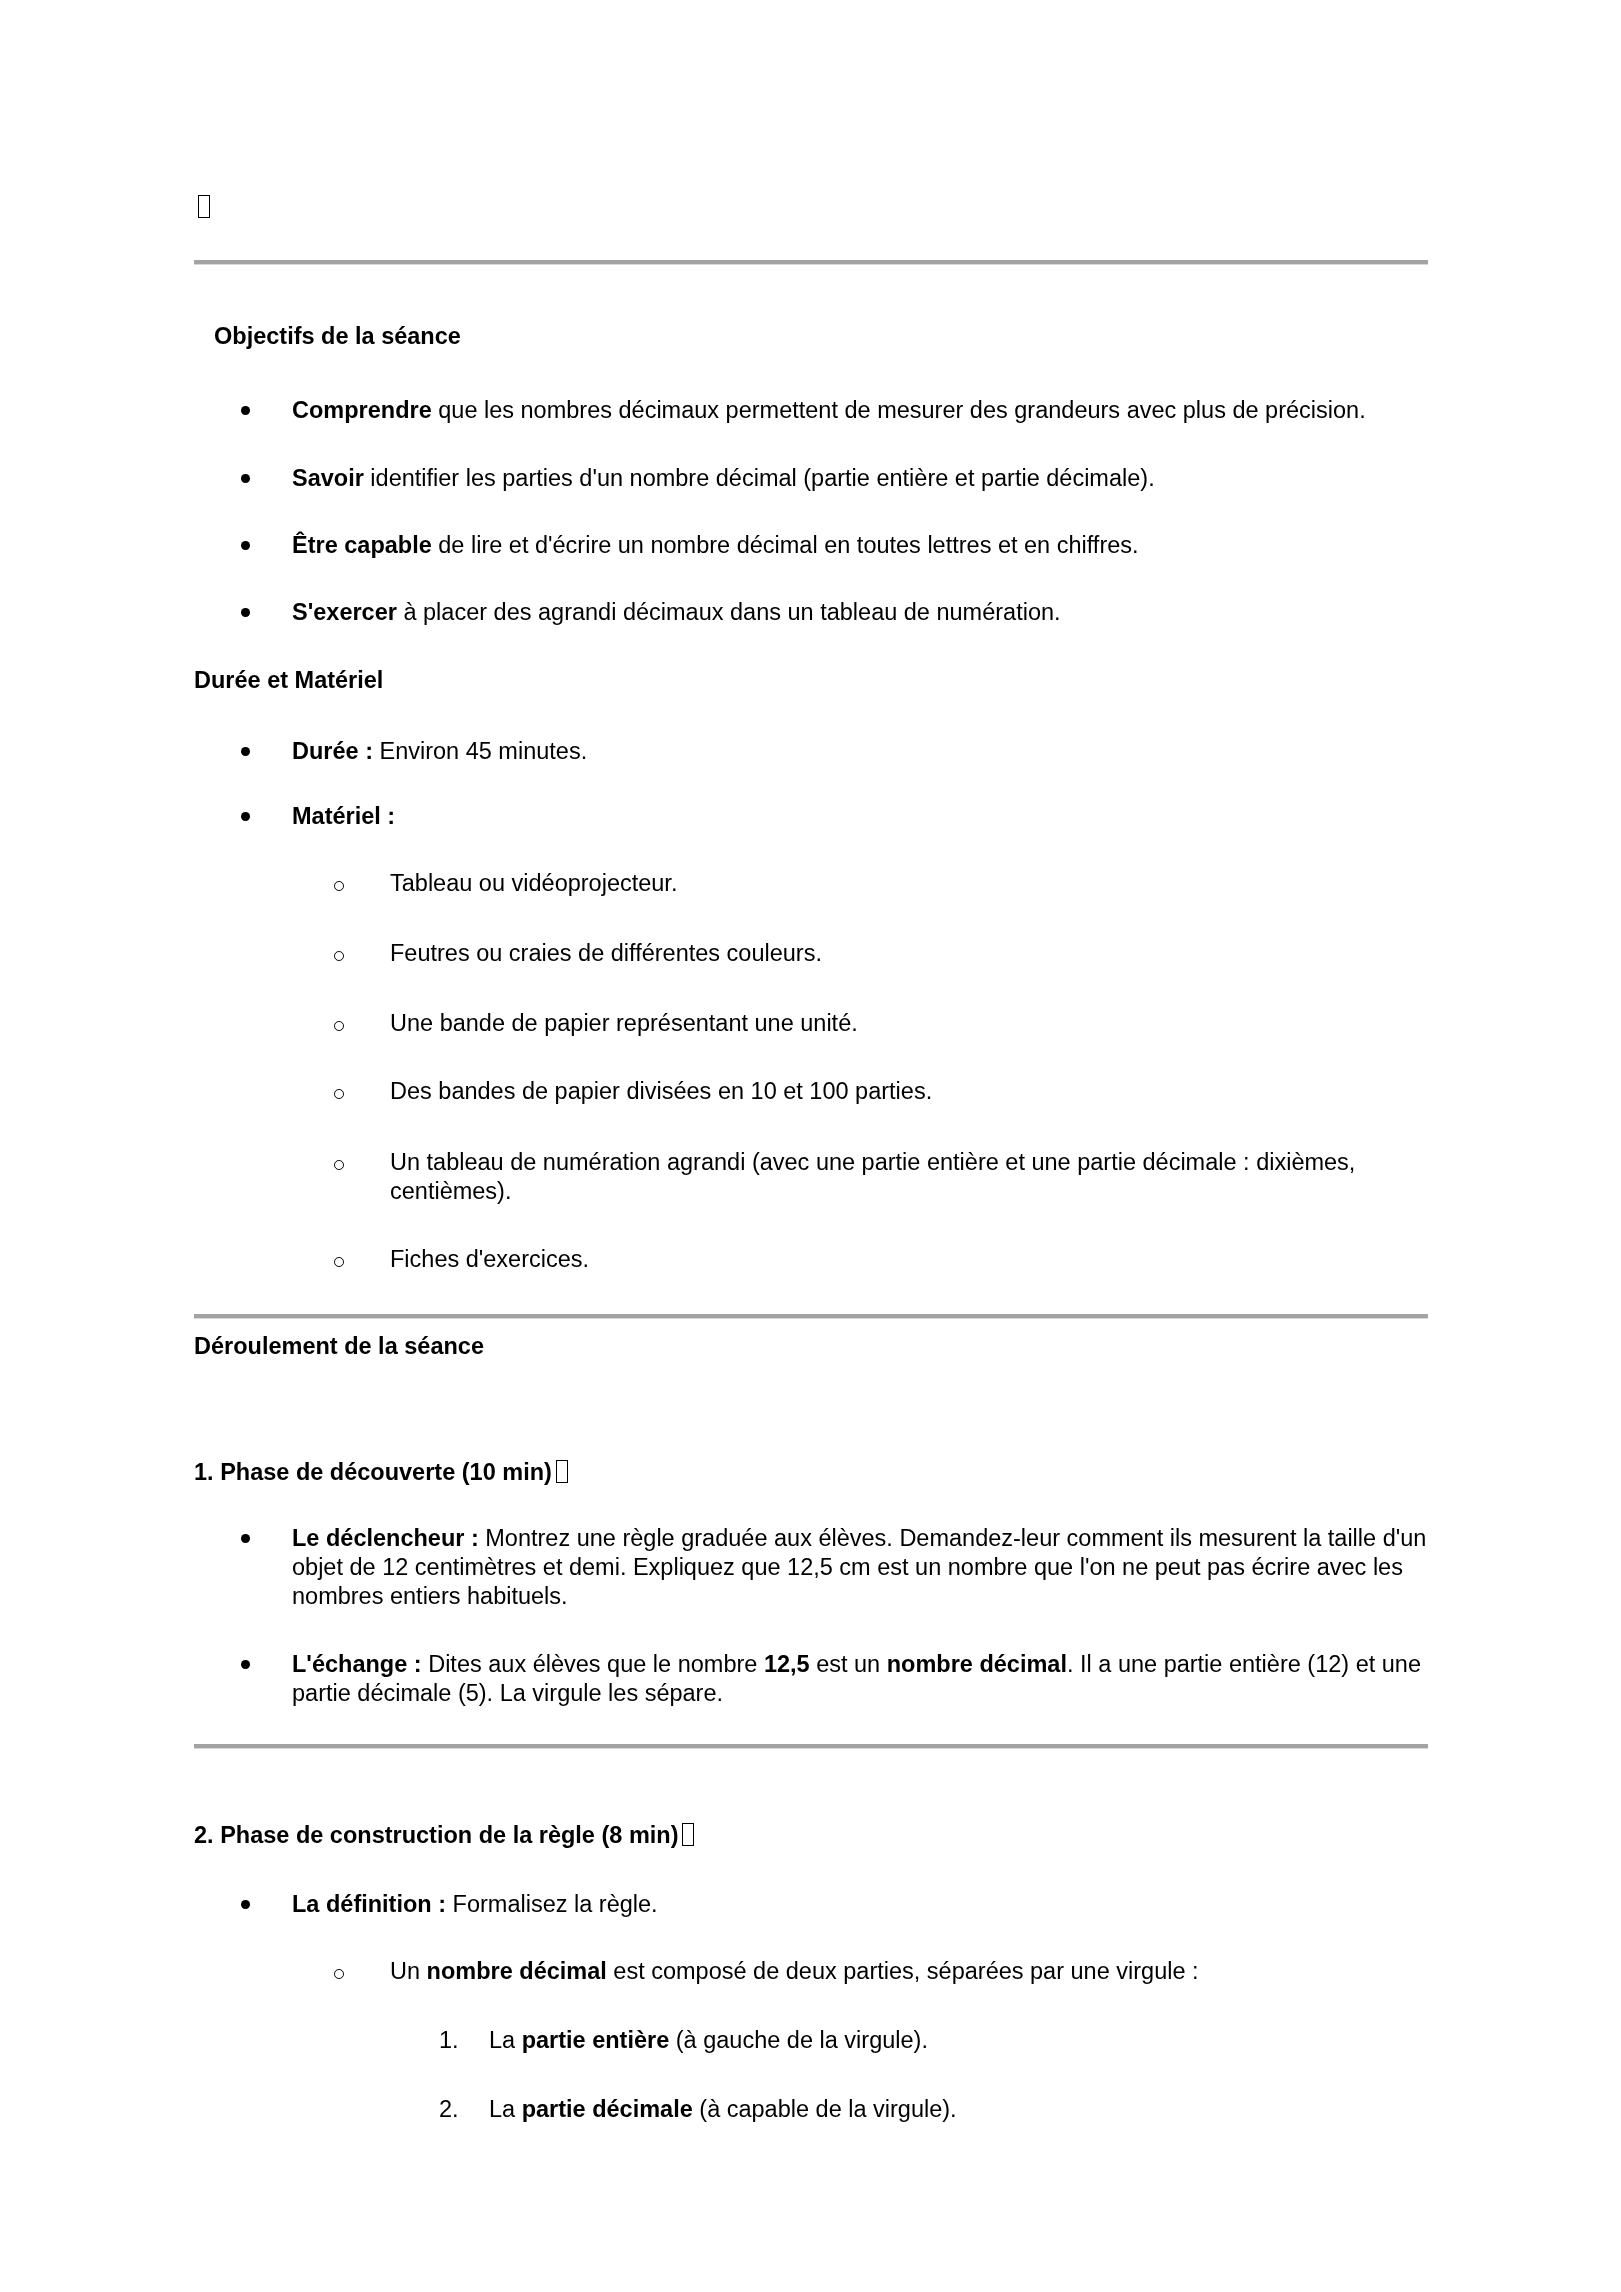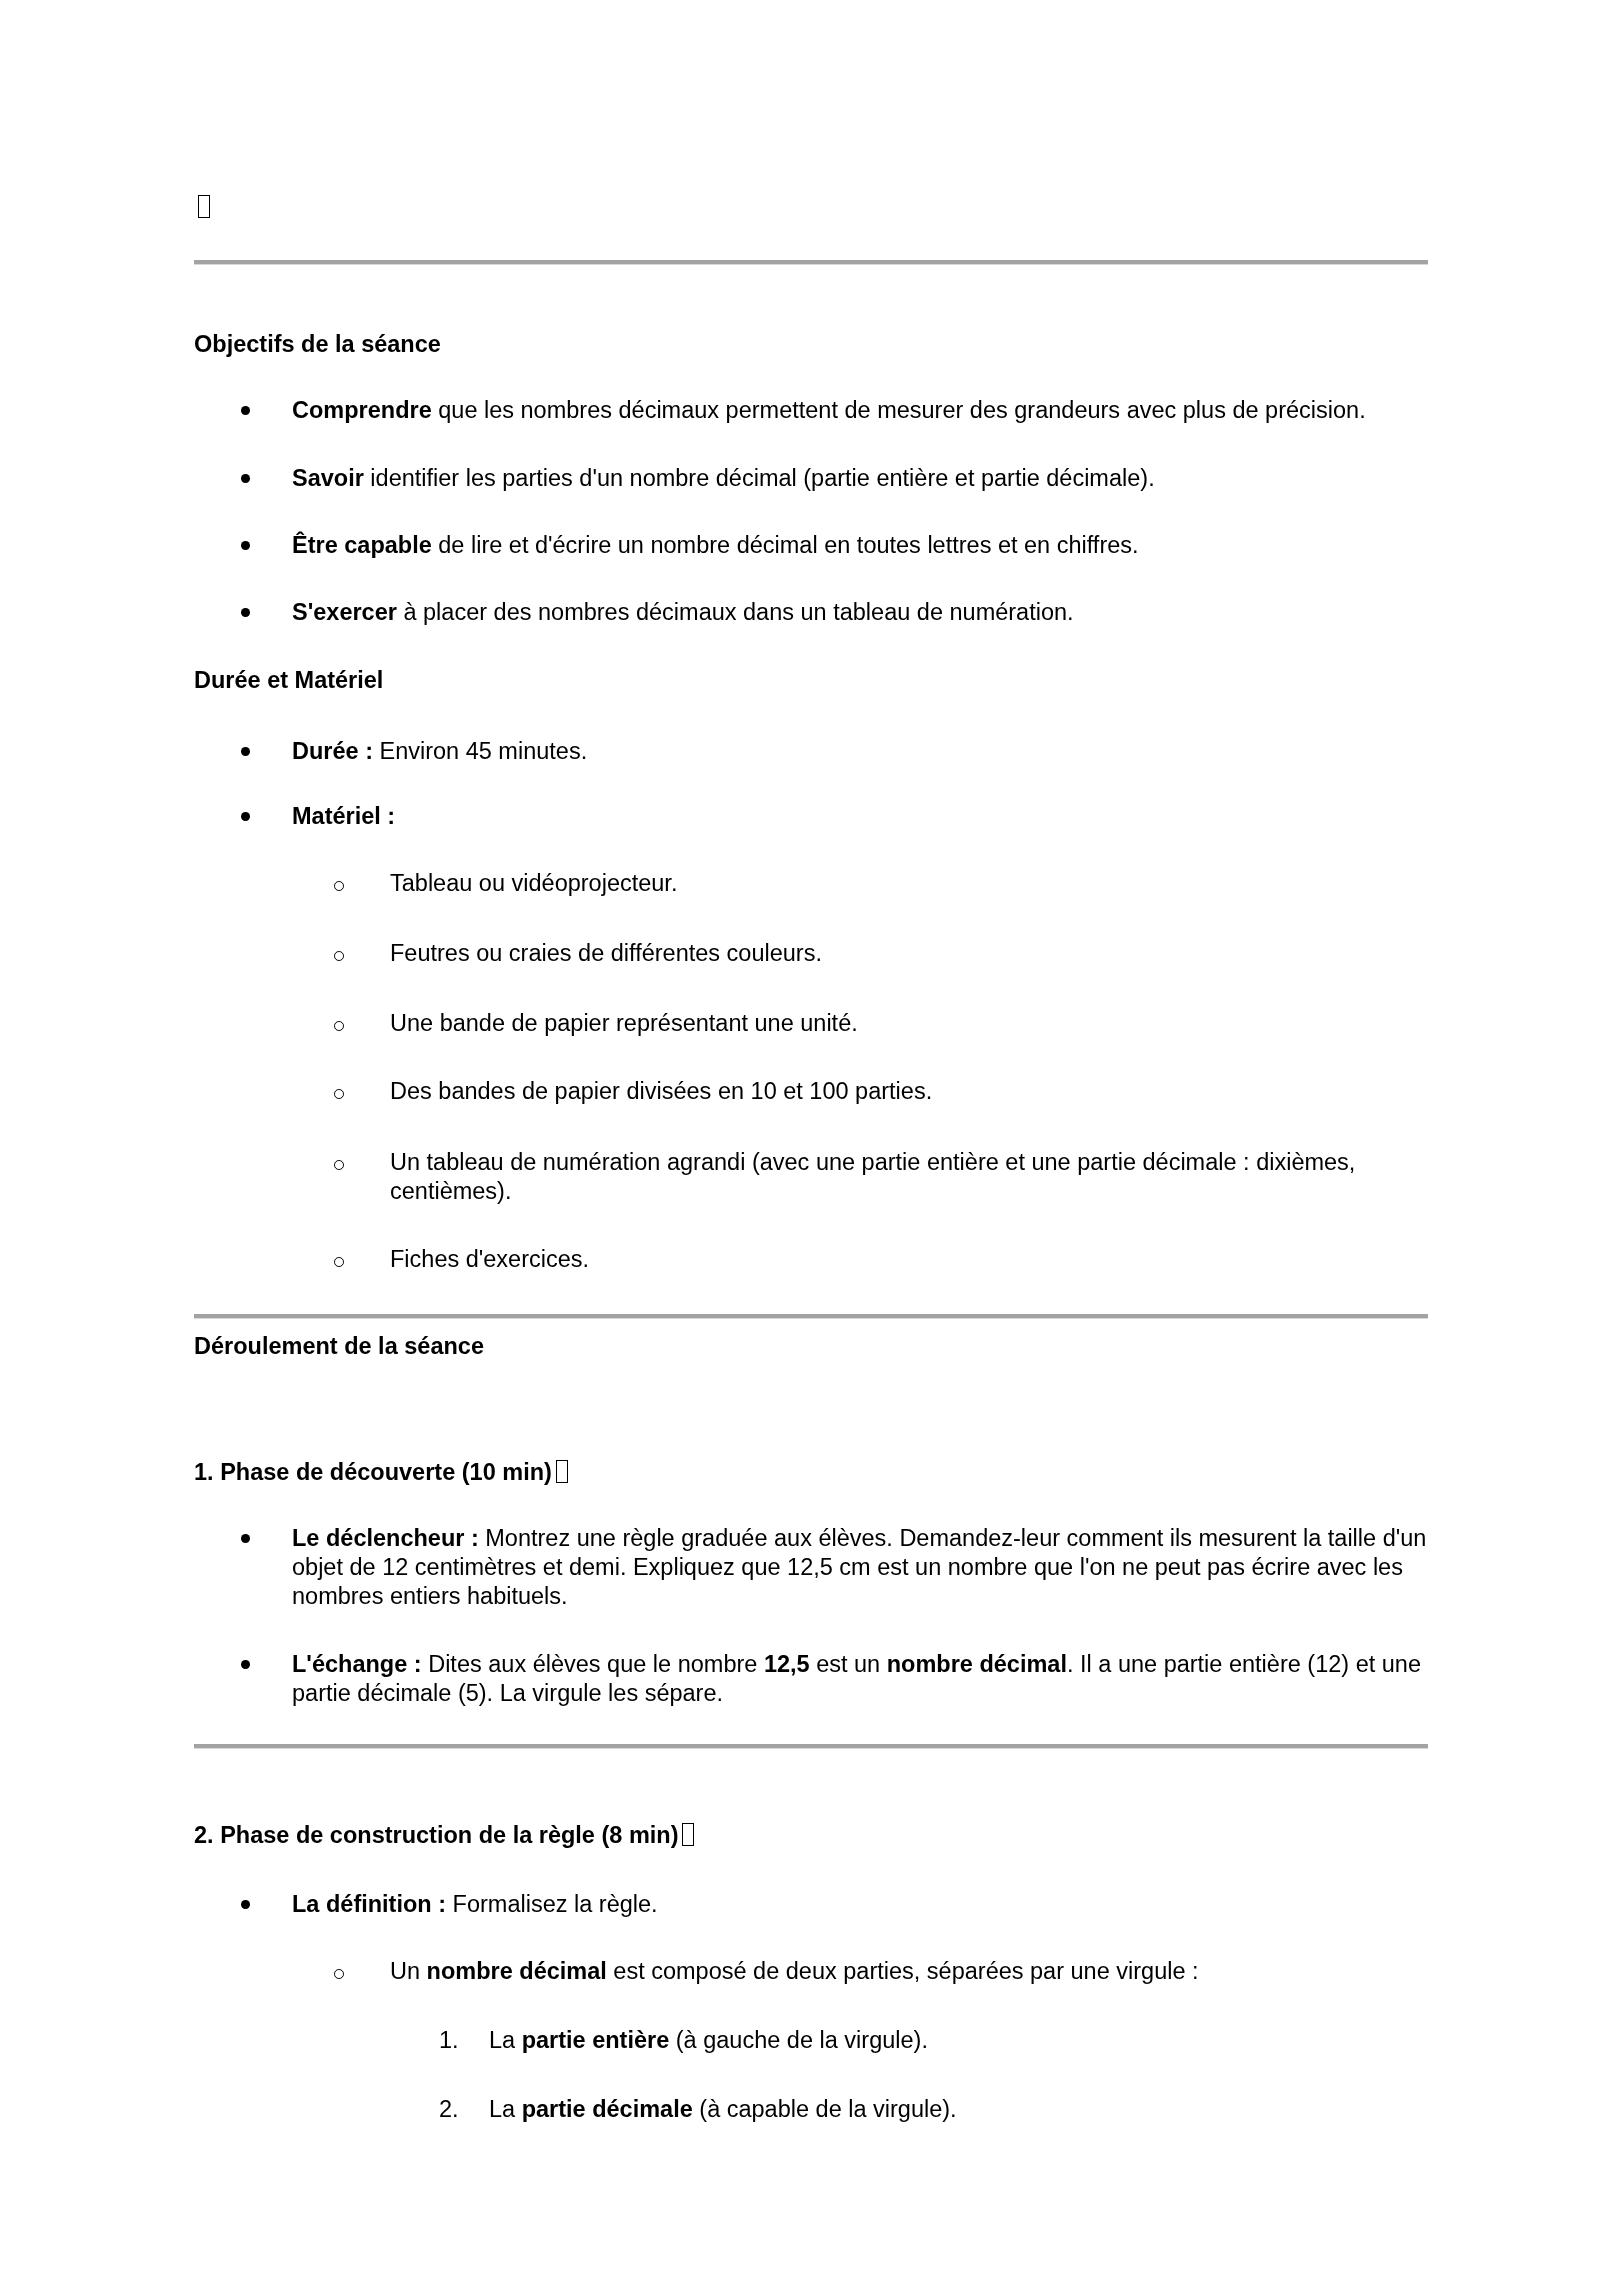--- a/index.html
+++ b/index.html
@@ -19,37 +19,37 @@
   .tofu { display: inline-block; width: 11.8px; height: 22.5px; border: 1.5px solid #000; box-sizing: border-box; vertical-align: -2.9px; margin-left: 3.9px; }
 </style>
 </head>
 <body>
 
 <div class="blk h" style="top:193px;">
   <span class="tofu"></span>
 </div>
 <div class="hr" style="top:260px;"></div>
 
-<div class="blk h" style="top:330px;">Objectifs de la séance</div>
+<div class="blk h" style="top:322px;margin-left:20px;">Objectifs de la séance</div>
 
 <div class="li" style="top:396px;">
   <span class="bullet"></span>
   <div class="txt"><b>Comprendre</b><span> que les nombres décimaux permettent de mesurer des grandeurs avec plus de précision.</span></div>
 </div>
 <div class="li" style="top:464px;">
   <span class="bullet"></span>
   <div class="txt"><b>Savoir</b><span> identifier les parties d'un nombre décimal (partie entière et partie décimale).</span></div>
 </div>
 <div class="li" style="top:531px;">
   <span class="bullet"></span>
   <div class="txt"><b>Être capable</b><span> de lire et d'écrire un nombre décimal en toutes lettres et en chiffres.</span></div>
 </div>
 <div class="li" style="top:598px;">
   <span class="bullet"></span>
-  <div class="txt"><b>S'exercer</b><span> à placer des nombres décimaux dans un tableau de numération.</span></div>
+  <div class="txt"><b>S'exercer</b><span> à placer des agrandi décimaux dans un tableau de numération.</span></div>
 </div>
 
 <div class="blk h" style="top:666px;">Durée et Matériel</div>
 
 <div class="li" style="top:737px;">
   <span class="bullet"></span>
   <div class="txt"><b>Durée :</b><span> Environ 45 minutes.</span></div>
 </div>
 <div class="li" style="top:802px;">
   <span class="bullet"></span>

